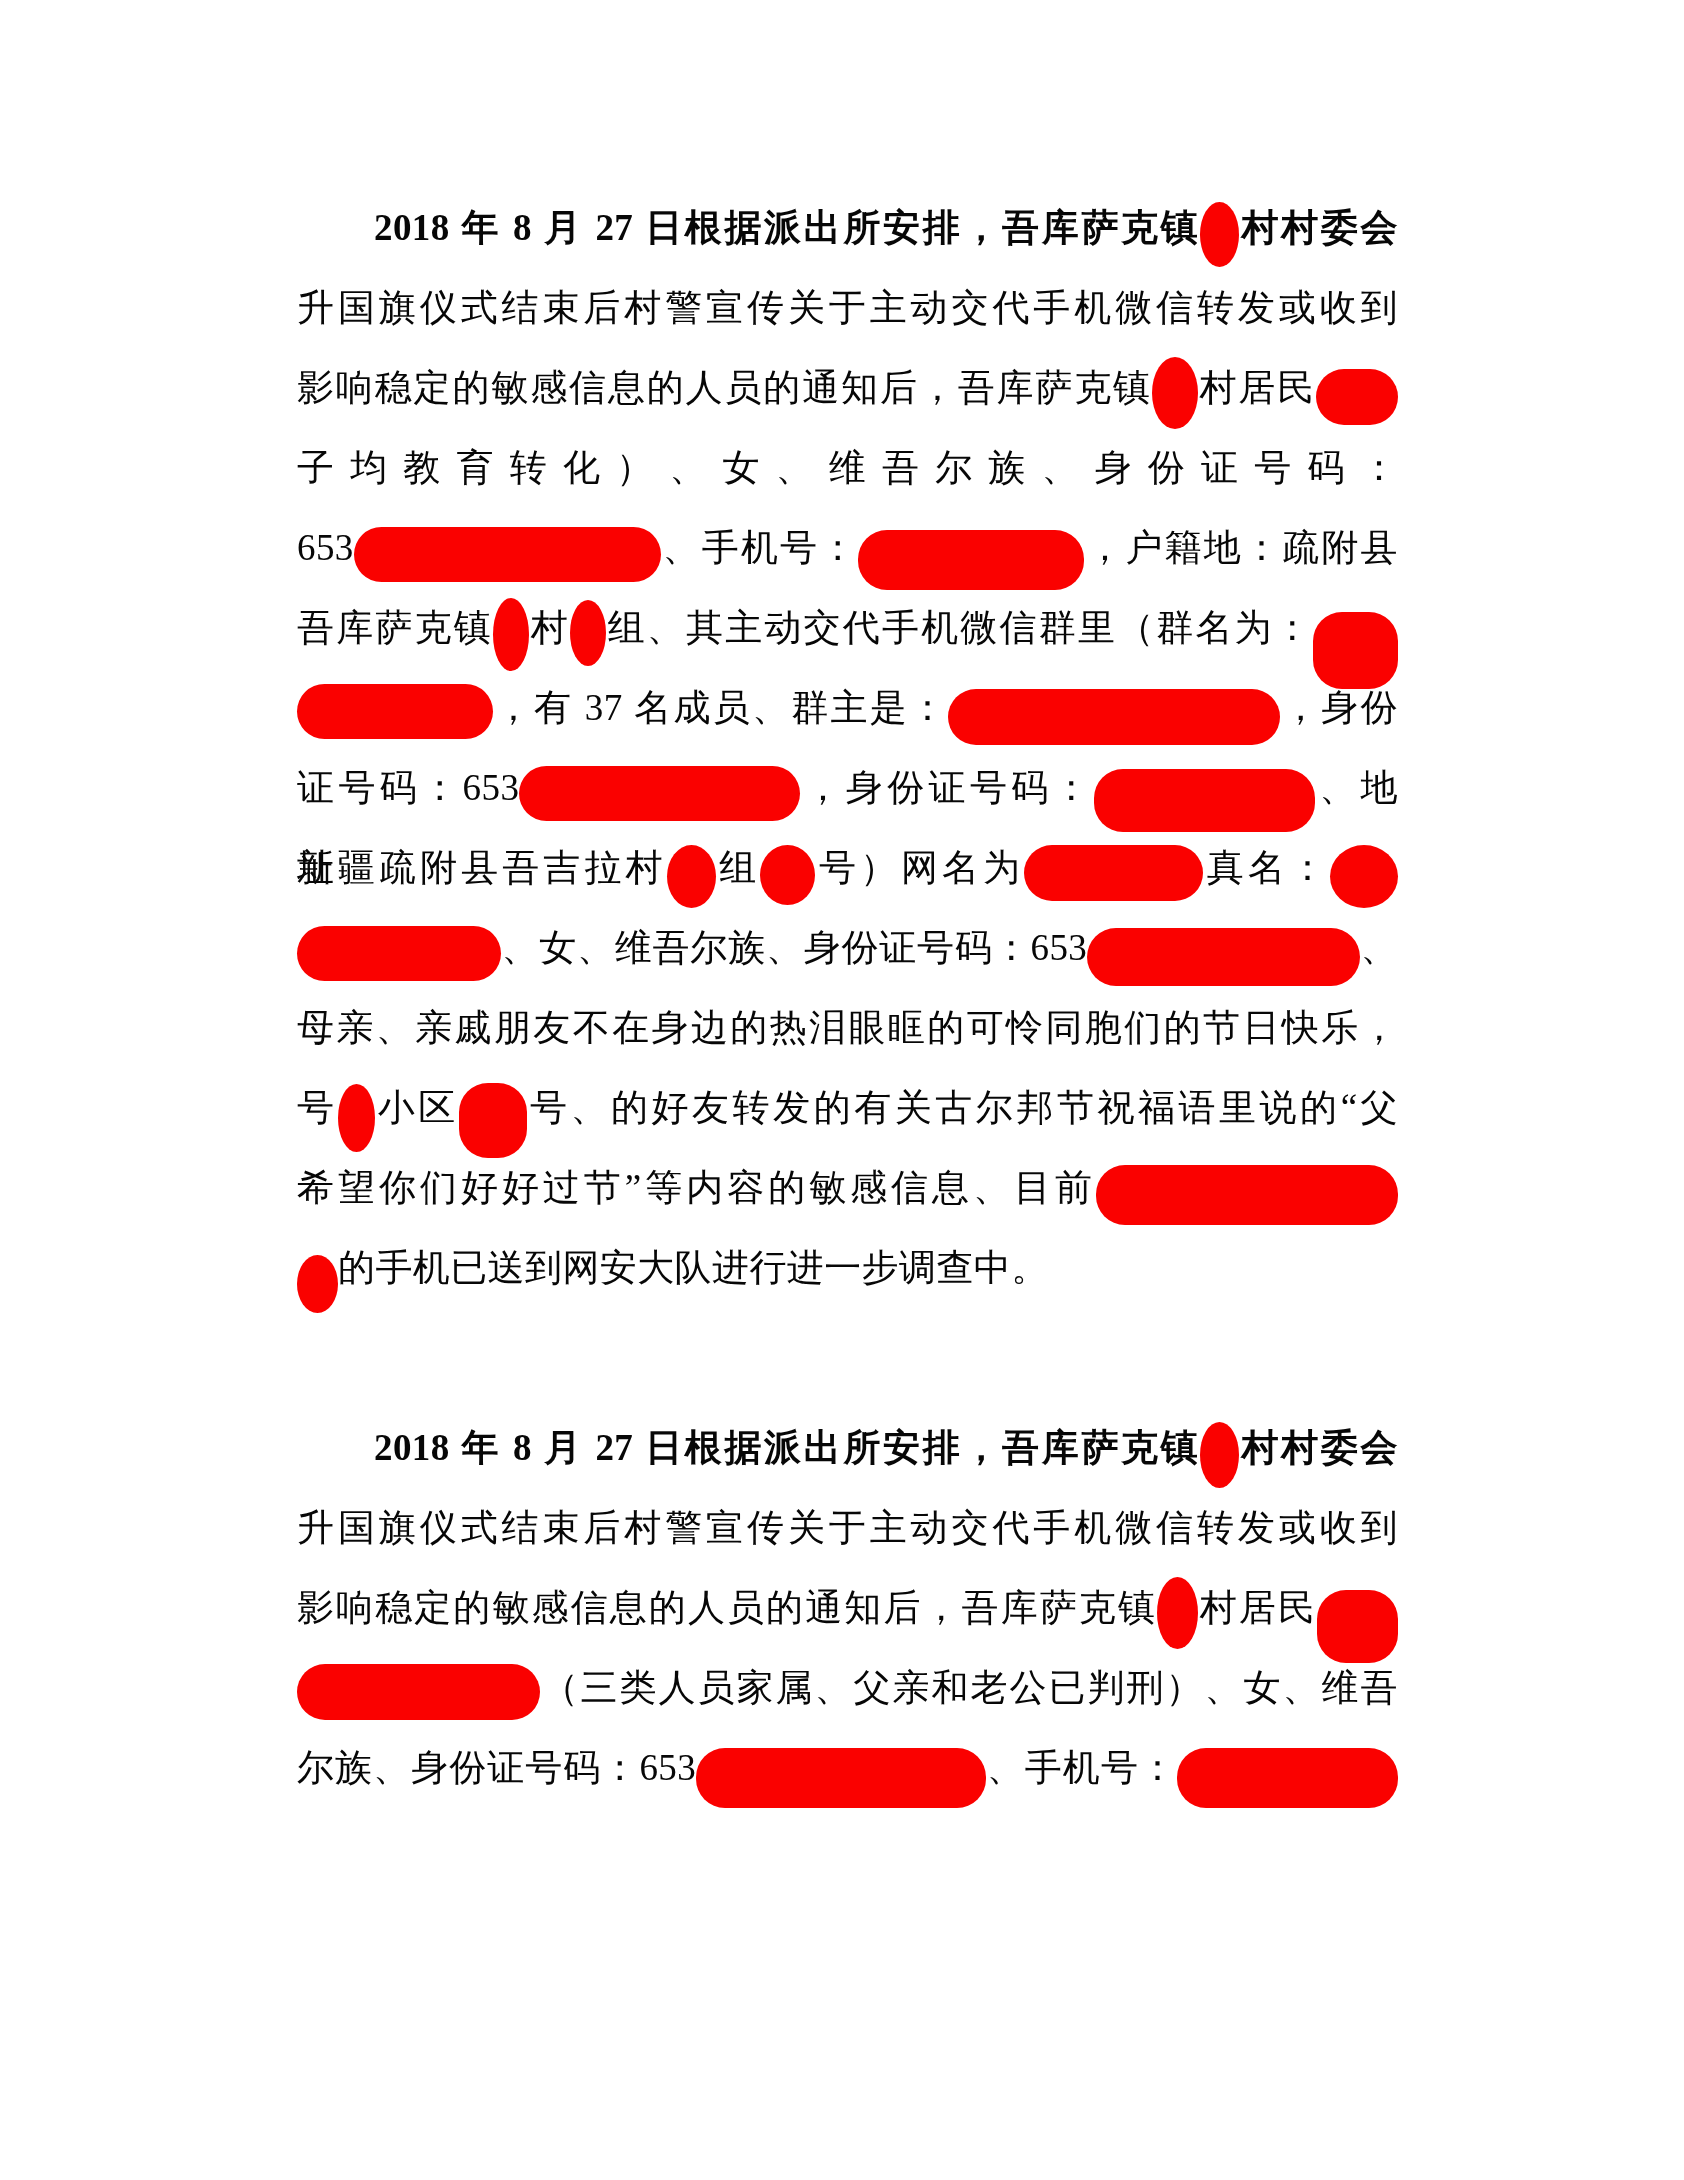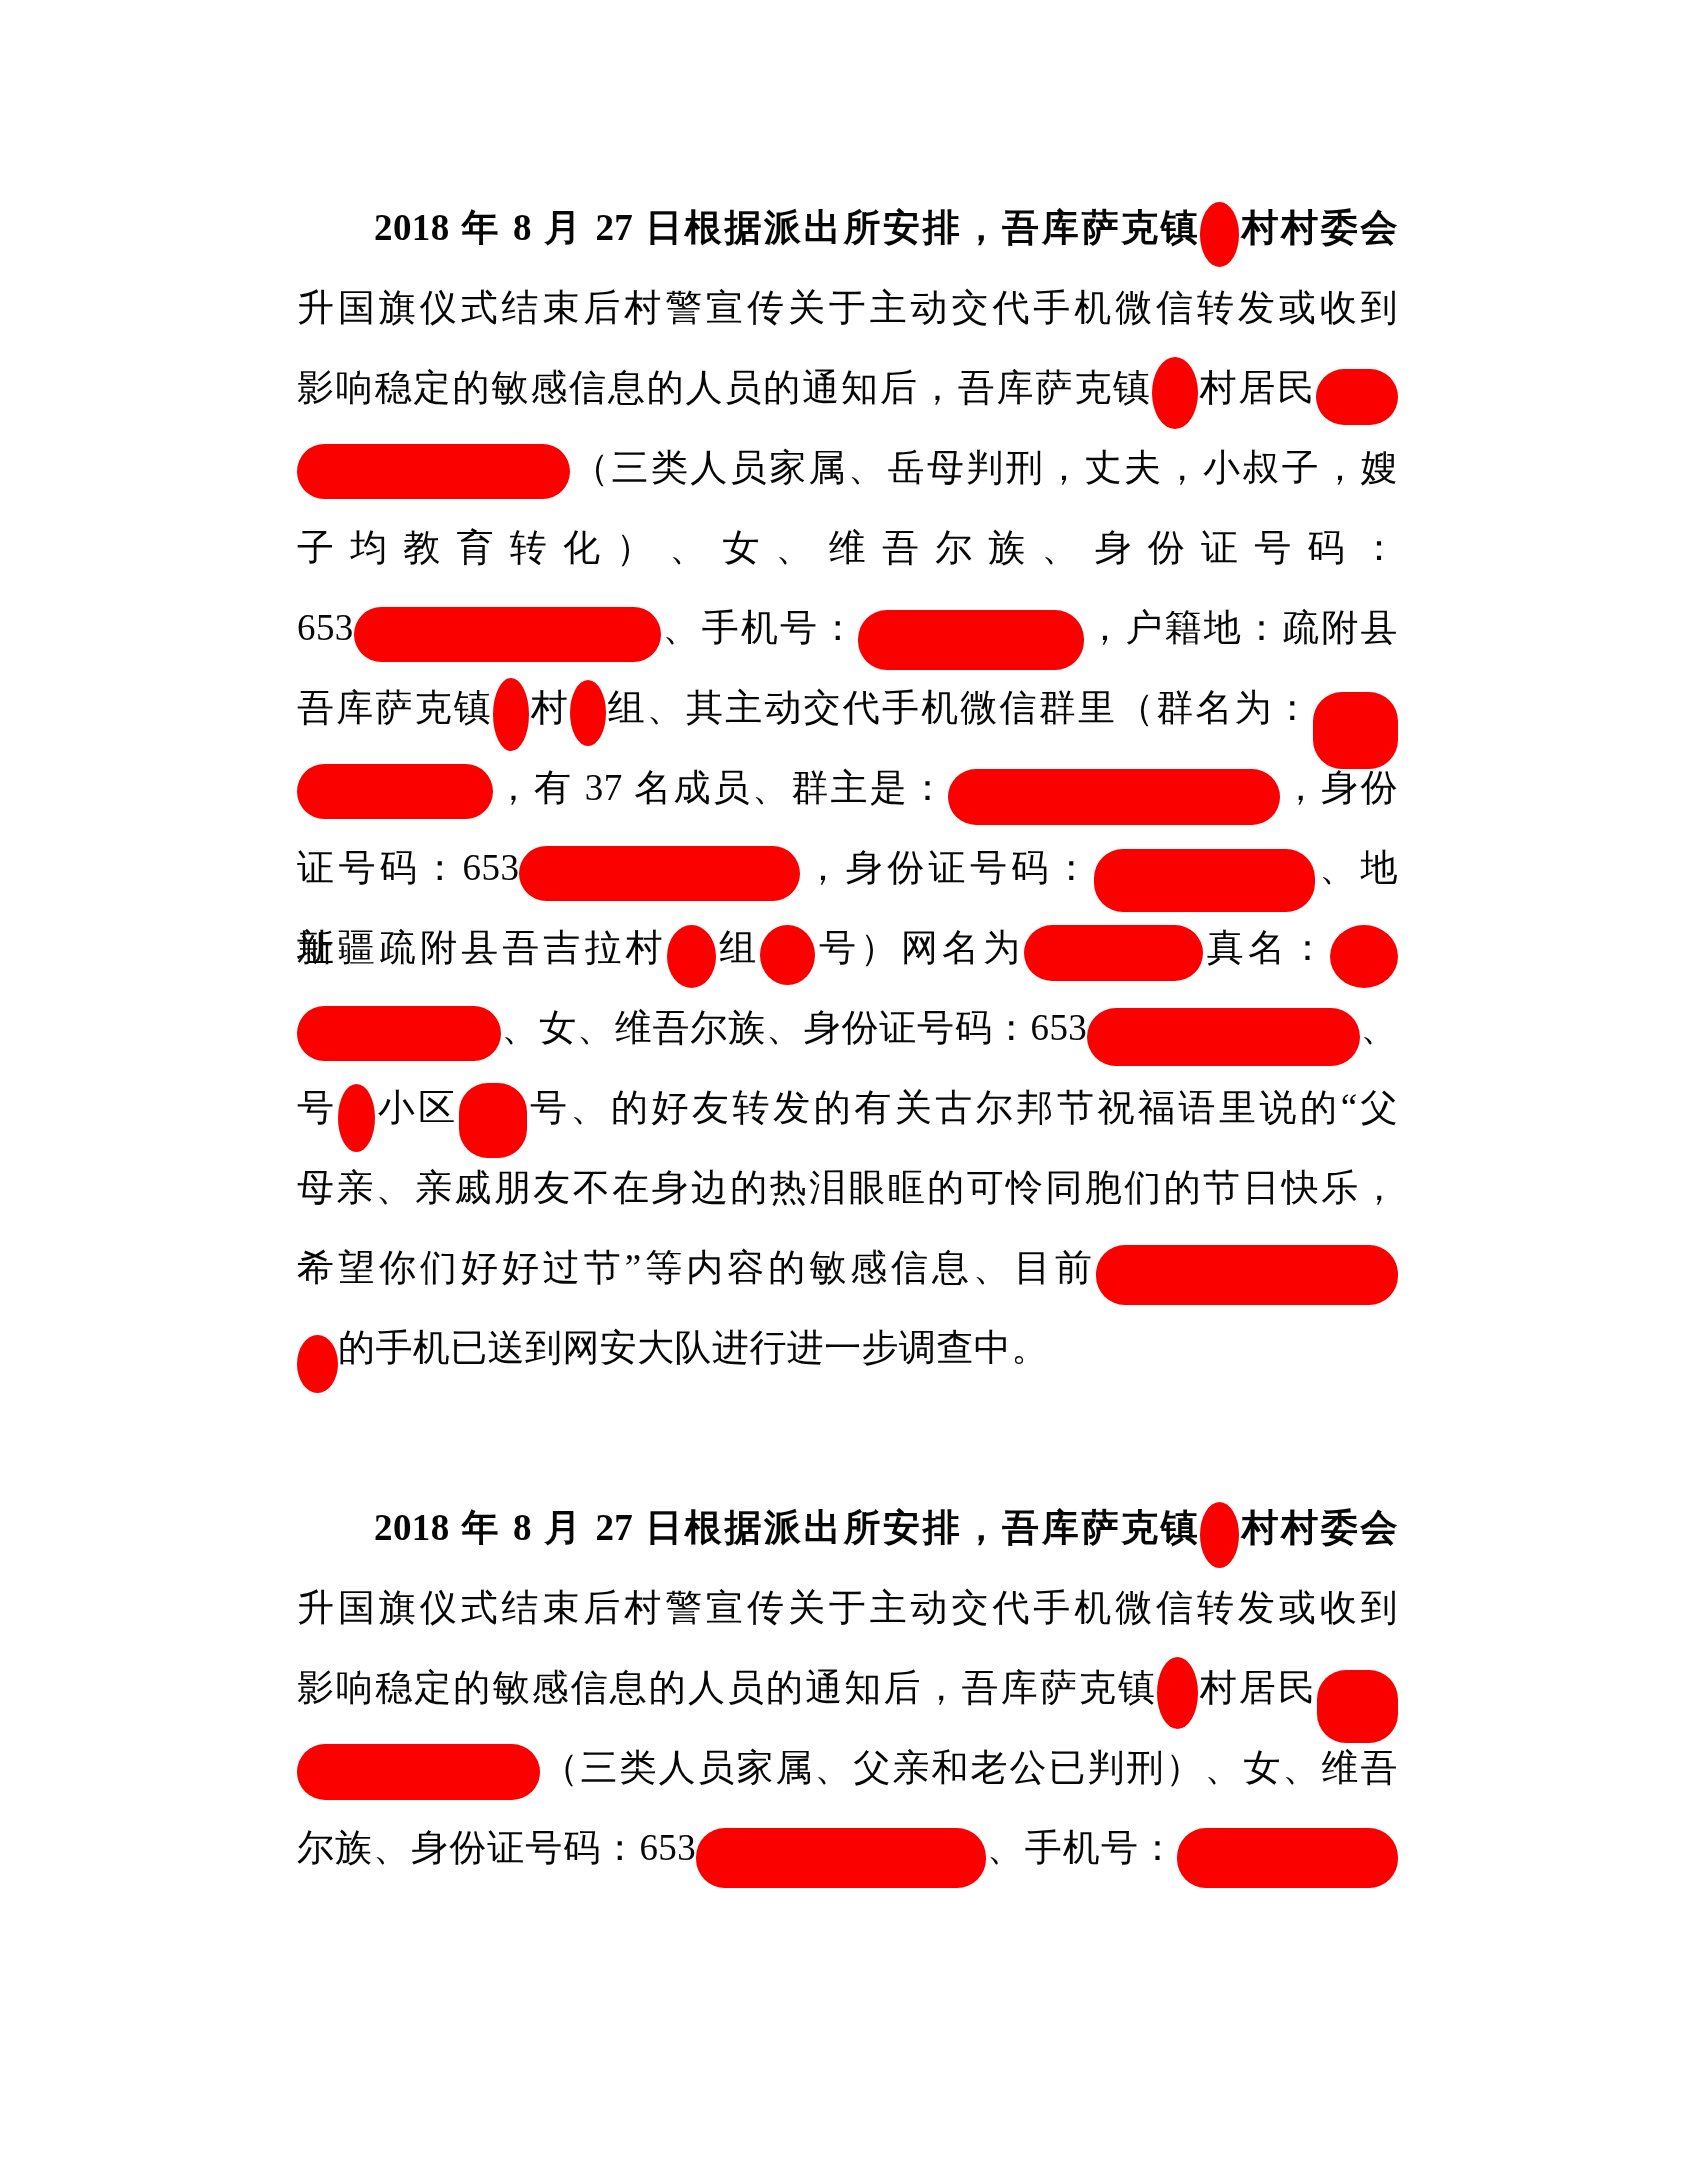--- a/index.html
+++ b/index.html
@@ -40,30 +40,29 @@
   .redact.oval{border-radius:50%;}
 </style>
 </head>
 <body style="--red: #fa0100; --ink: #070707; background: rgb(255, 255, 255);">
 
 <div class="doc">
     <div class="para">
       <div class="line ind"><span class="run">2018 年 8 月 27 日根据派出所安排，吾库萨克镇</span><span class="redact oval" style="width: 39px; height: 65px; top: 3.4px;"></span><span class="run">村村委会</span></div>
       <div class="line"><span class="run">升国旗仪式结束后村警宣传关于主动交代手机微信转发或收到</span></div>
       <div class="line"><span class="run">影响稳定的敏感信息的人员的通知后，吾库萨克镇</span><span class="redact oval" style="width: 46px; height: 72px; top: 1.7px;"></span><span class="run">村居民</span><span class="redact" style="width: 82px; height: 56px; top: 5.1px;"></span></div>
-      <div class="line"><span class="redact" style="width: 273px; height: 55px;"></span><span class="run">（三类人员家属、岳母判刑，丈夫，小叔子，嫂</span></div>
       <div class="line"><span class="run">子均教育转化）、女、维吾尔族、身份证号码：</span></div>
       <div class="line"><span class="run">653</span><span class="redact" style="width: 307px; height: 55px; top: 3.4px;"></span><span class="run">、手机号：</span><span class="redact" style="width: 226px; height: 60px; top: 8.5px;"></span><span class="run">，户籍地：疏附县</span></div>
       <div class="line"><span class="run">吾库萨克镇</span><span class="redact oval" style="width: 36px; height: 73px; top: 3.4px;"></span><span class="run">村</span><span class="redact oval" style="width: 36px; height: 66px; top: 1.7px;"></span><span class="run">组、其主动交代手机微信群里（群名为：</span><span class="redact" style="width: 85px; height: 77px; top: 19px;"></span></div>
       <div class="line"><span class="redact" style="width: 196px; height: 55px;"></span><span class="run">，有 37 名成员、群主是：</span><span class="redact" style="width: 332px; height: 56px; top: 5.1px;"></span><span class="run">，身份</span></div>
       <div class="line"><span class="run">证号码：653</span><span class="redact" style="width: 281px; height: 55px; top: 1.7px;"></span><span class="run">，身份证号码：</span><span class="redact" style="width: 221px; height: 63px; top: 8.5px;"></span><span class="run">、地址：</span></div>
       <div class="line"><span class="run">新疆疏附县吾吉拉村</span><span class="redact oval" style="width: 49px; height: 63px; top: 5.1px;"></span><span class="run">组</span><span class="redact oval" style="width: 55px; height: 60px; top: 3.4px;"></span><span class="run">号）网名为</span><span class="redact" style="width: 179px; height: 56px; top: 1.7px;"></span><span class="run">真名：</span><span class="redact oval" style="width: 68px; height: 63px; top: 5.1px;"></span></div>
       <div class="line"><span class="redact" style="width: 204px; height: 55px; top: 1.7px;"></span><span class="run">、女、维吾尔族、身份证号码：653</span><span class="redact" style="width: 273px; height: 58px; top: 5.1px;"></span><span class="run">、</span></div>
+      <div class="line"><span class="run">母亲、亲戚朋友不在身边的热泪眼眶的可怜同胞们的节日快乐，</span></div>
       <div class="line"><span class="run">号</span><span class="redact oval" style="width: 37px; height: 68px; top: 6.8px;"></span><span class="run">小区</span><span class="redact" style="width: 68px; height: 75px; top: 8.5px;"></span><span class="run">号、的好友转发的有关古尔邦节祝福语里说的“父</span></div>
-      <div class="line"><span class="run">母亲、亲戚朋友不在身边的热泪眼眶的可怜同胞们的节日快乐，</span></div>
       <div class="line"><span class="run">希望你们好好过节”等内容的敏感信息、目前</span><span class="redact" style="width: 302px; height: 60px; top: 3.4px;"></span></div>
       <div class="line noj"><span class="redact oval" style="width: 41px; height: 58px; top: 12px;"></span><span class="run">的手机已送到网安大队进行进一步调查中。</span></div>
     </div>
     <div class="para" style="margin-top: 100px;">
       <div class="line ind"><span class="run">2018 年 8 月 27 日根据派出所安排，吾库萨克镇</span><span class="redact oval" style="width: 39px; height: 66px; top: 3.4px;"></span><span class="run">村村委会</span></div>
       <div class="line"><span class="run">升国旗仪式结束后村警宣传关于主动交代手机微信转发或收到</span></div>
       <div class="line"><span class="run">影响稳定的敏感信息的人员的通知后，吾库萨克镇</span><span class="redact oval" style="width: 41px; height: 72px; top: 1.7px;"></span><span class="run">村居民</span><span class="redact" style="width: 81px; height: 73px; top: 15.3px;"></span></div>
       <div class="line"><span class="redact" style="width: 243px; height: 56px;"></span><span class="run">（三类人员家属、父亲和老公已判刑）、女、维吾</span></div>
       <div class="line"><span class="run">尔族、身份证号码：653</span><span class="redact" style="width: 290px; height: 60px; top: 6.8px;"></span><span class="run">、手机号：</span><span class="redact" style="width: 221px; height: 60px; top: 6.8px;"></span></div>
     </div>

